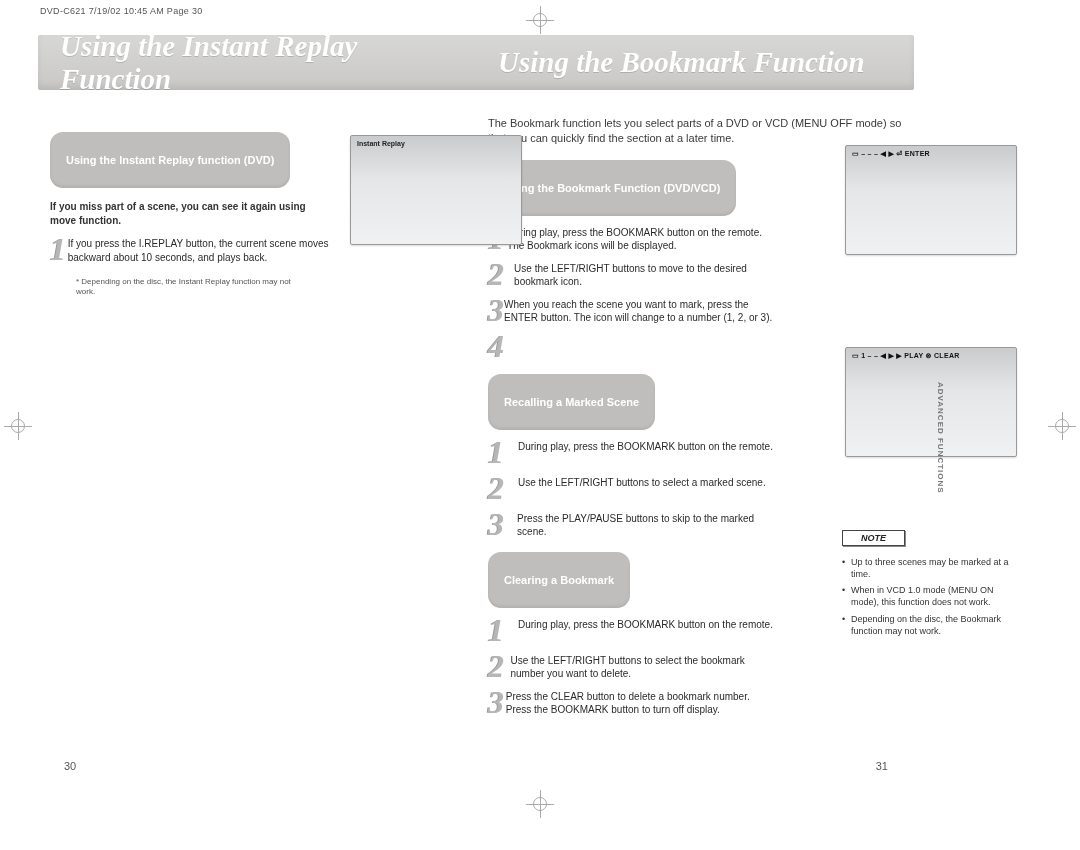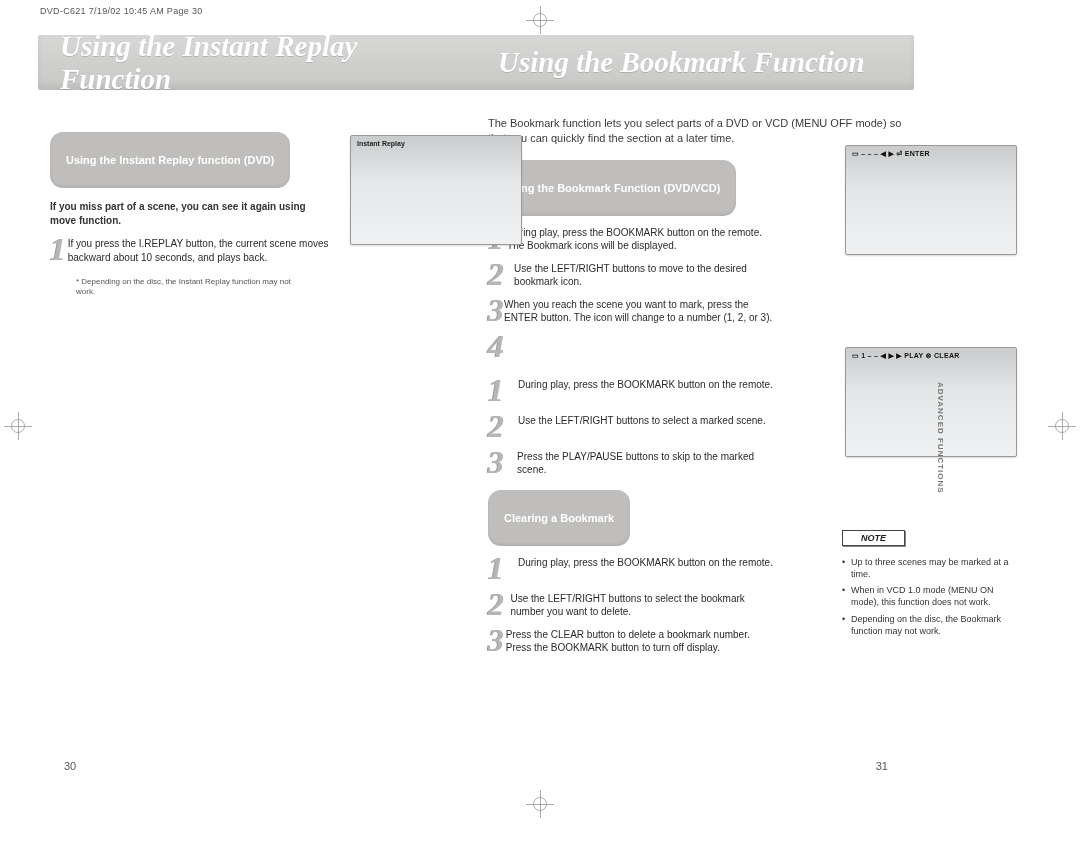--- a/index.html
+++ b/index.html
@@ -101,20 +101,21 @@
             </li>
           <li>
               <span class="num">3</span>
               <span class="steptext">When you reach the scene you want to mark, press the ENTER button. The icon will change to a number (1, 2, or 3).</span>
             </li>
           <li>
               <span class="num">4</span>
             </li>
         </ul>
 
+        <span class="pill">Recalling a Marked Scene</span>
         <ul class="steps">
           <li>
               <span class="num">1</span>
               <span class="steptext">During play, press the BOOKMARK button on the remote.</span>
             </li>
           <li>
               <span class="num">2</span>
               <span class="steptext">Use the LEFT/RIGHT buttons to select a marked scene.</span>
             </li>
           <li>

